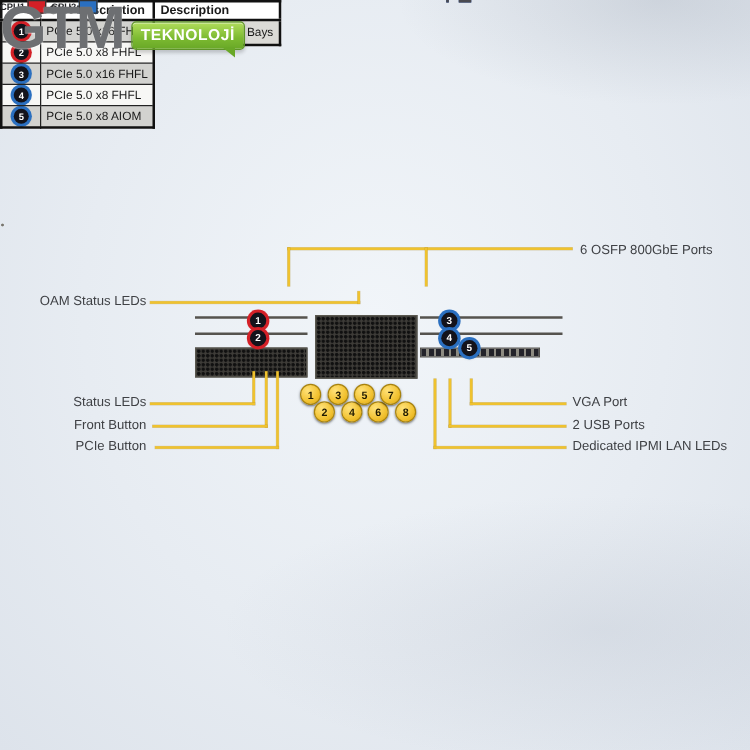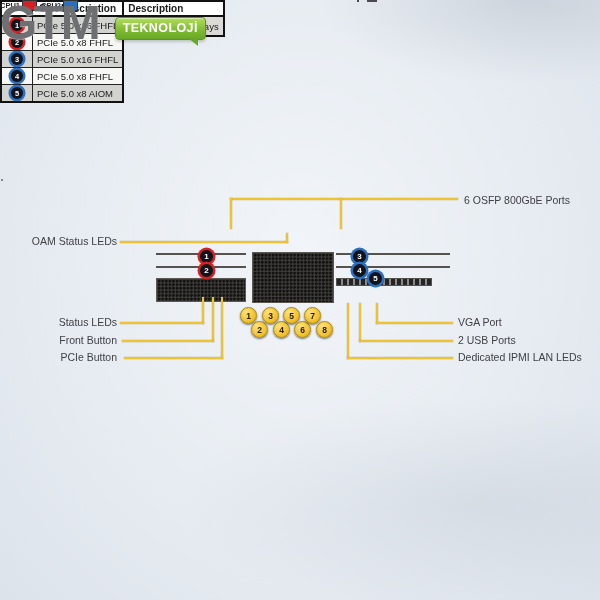--- a/index.html
+++ b/index.html
@@ -122,21 +122,21 @@
   .legend{left:328; top:478; width:162; display:flex; justify-content:flex-end; align-items:center;
     gap:4px; font-size:7.5px; font-weight:bold; color:#26262a;}
   .swatch{width:13px; height:9px; border:1px solid #333; display:inline-block;}
   .swatch.cpu1{background:var(--cpu1);}
   .swatch.cpu2{background:var(--cpu2);}
   .legend-item{display:flex; align-items:center; gap:2px;}
   
   .logo{left:434; top:543; display:flex; align-items:flex-start;}
   .gtm{font-size:48px; font-weight:bold; color:var(--logo_gray); letter-spacing:-3px; line-height:.95;
     text-shadow:0 1px 1px rgba(255,255,255,.6);}
-  .badge{margin-left:17px; margin-top:17px; position:relative; color:#fff; font-size:12.5px; font-weight:bold;
+  .badge{margin-left:7px; margin-top:17px; position:relative; color:#fff; font-size:12.5px; font-weight:bold;
     letter-spacing:.4px; padding:3px 7px 4px; border-radius:4px; border:1px solid #5d9427;
     background:linear-gradient(var(--brand_green_light,#b1dd5c), var(--brand_green) 60%, #69a827);
     box-shadow:inset 0 1px 0 rgba(255,255,255,.45), 0 2px 3px rgba(0,0,0,.18);}
   .badge::after{content:""; position:absolute; right:7px; bottom:-7px; width:0; height:0;
     border-left:10px solid transparent; border-top:8px solid #69a827;}
 </style>
 </head>
 <body>
 
 <div class="canvas">

